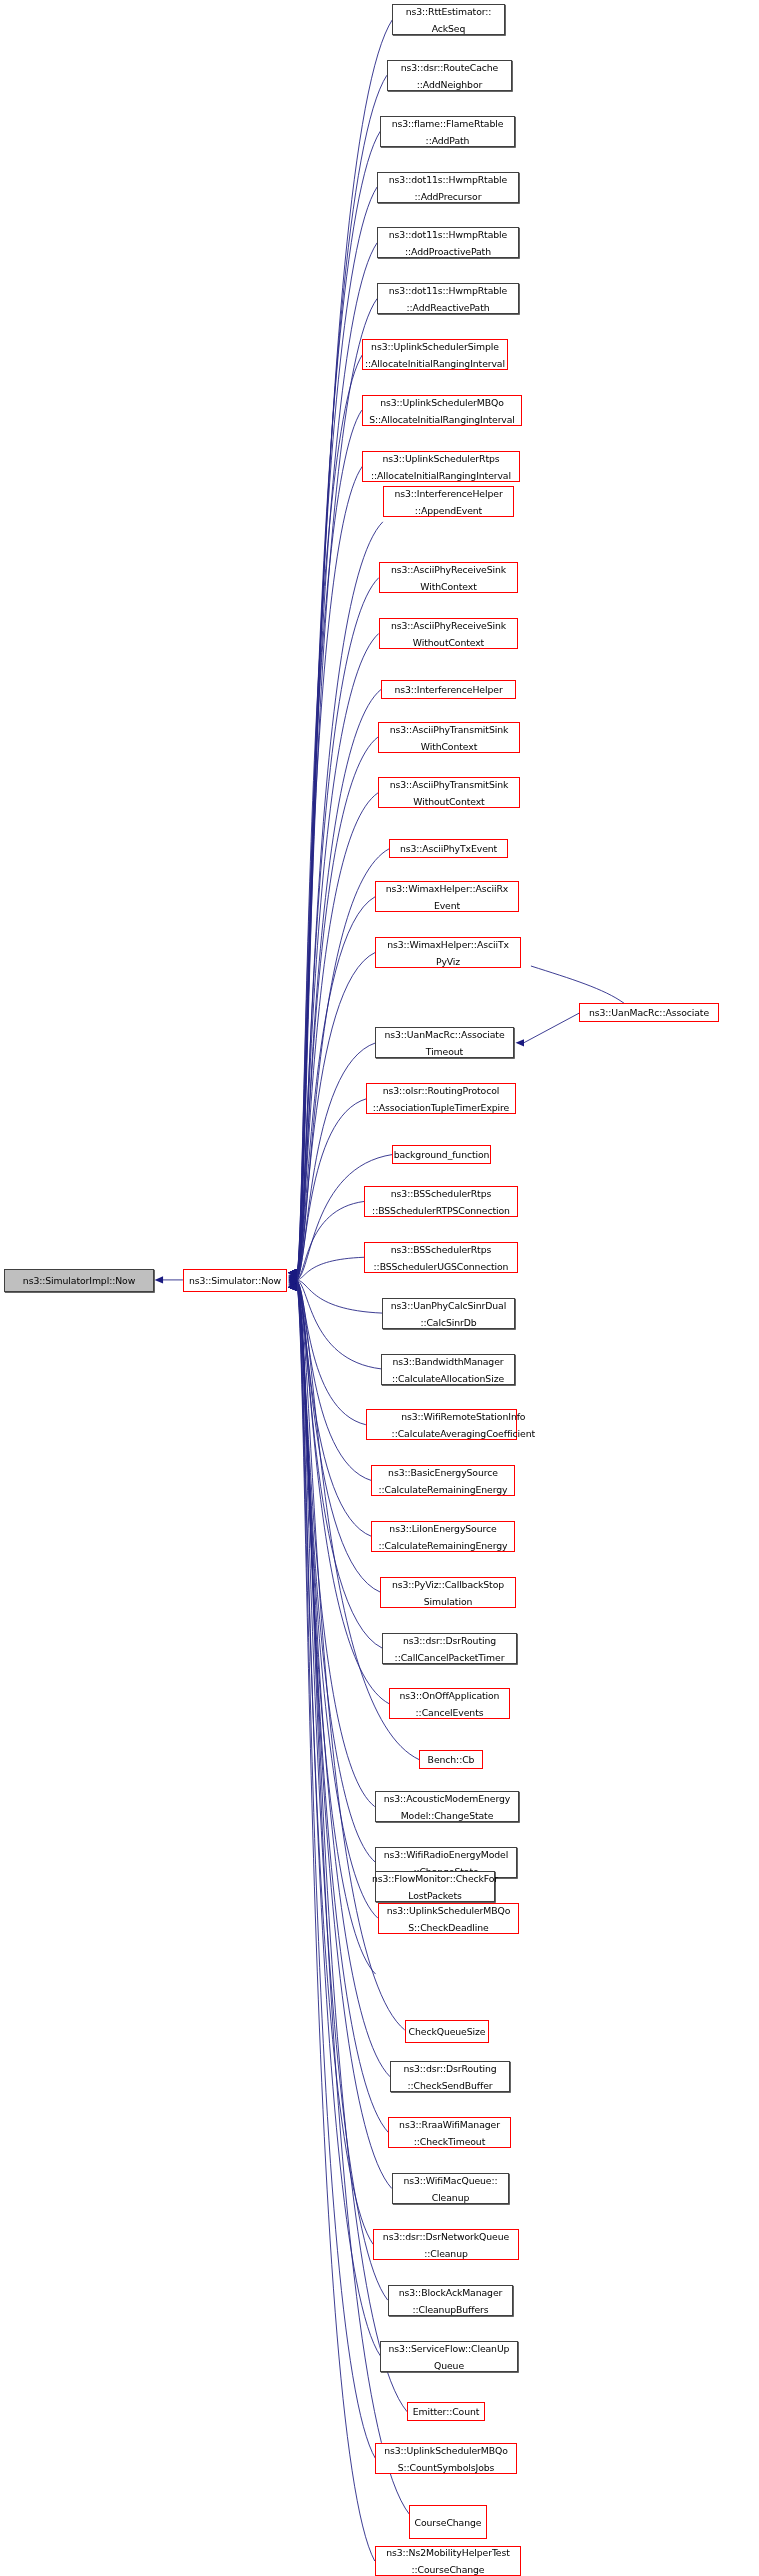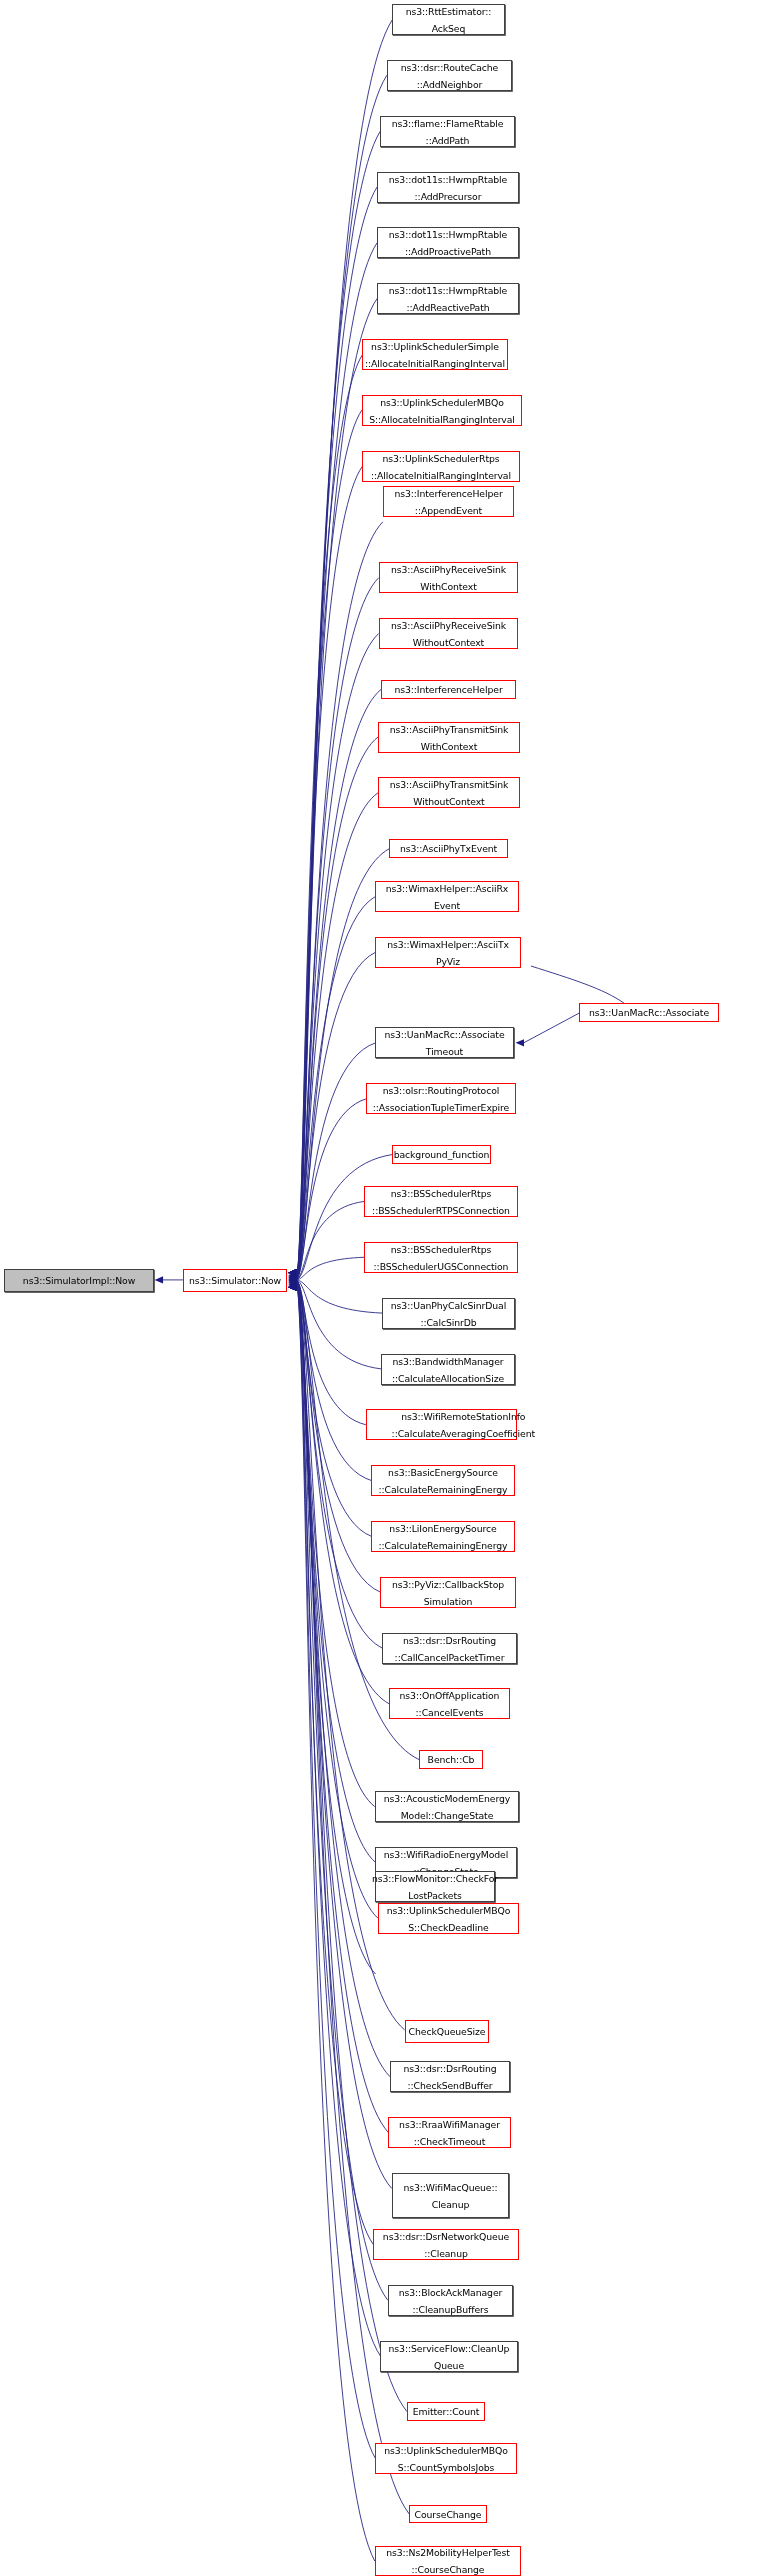--- a/index.html
+++ b/index.html
@@ -238,29 +238,29 @@
 ::ChangeState</div>
     <div class="node red" style="left: 378px; top: 1903px; width: 141px; height: 31px;">ns3::UplinkSchedulerMBQo
 S::CheckDeadline</div>
     <div class="node black" style="left: 375px; top: 1871px; width: 120px; height: 31px;">ns3::FlowMonitor::CheckFor
 LostPackets</div>
     <div class="node red" style="left: 405px; top: 2020px; width: 84px; height: 23px;">CheckQueueSize</div>
     <div class="node black" style="left: 390px; top: 2061px; width: 120px; height: 31px;">ns3::dsr::DsrRouting
 ::CheckSendBuffer</div>
     <div class="node red" style="left: 388px; top: 2117px; width: 123px; height: 31px;">ns3::RraaWifiManager
 ::CheckTimeout</div>
-    <div class="node black" style="left: 392px; top: 2173px; width: 117px; height: 45px;">ns3::WifiMacQueue::
+    <div class="node black" style="left: 392px; top: 2173px; width: 117px; height: 31px;">ns3::WifiMacQueue::
 Cleanup</div>
     <div class="node red" style="left: 373px; top: 2229px; width: 146px; height: 31px;">ns3::dsr::DsrNetworkQueue
 ::Cleanup</div>
     <div class="node black" style="left: 388px; top: 2285px; width: 125px; height: 31px;">ns3::BlockAckManager
 ::CleanupBuffers</div>
     <div class="node black" style="left: 380px; top: 2341px; width: 138px; height: 31px;">ns3::ServiceFlow::CleanUp
 Queue</div>
     <div class="node red" style="left: 407px; top: 2402px; width: 78px; height: 19.4px;">Emitter::Count</div>
     <div class="node red" style="left: 375px; top: 2443px; width: 142px; height: 31px;">ns3::UplinkSchedulerMBQo
 S::CountSymbolsJobs</div>
-    <div class="node red" style="left: 409px; top: 2505px; width: 78px; height: 18px; text-align: right;">CourseChange</div>
+    <div class="node red" style="left: 409px; top: 2505px; width: 78px; height: 34px; text-align: right;">CourseChange</div>
     <div class="node red" style="left: 375px; top: 2546px; width: 146px; height: 30px;">ns3::Ns2MobilityHelperTest
 ::CourseChange</div>
     <div class="node red" style="left: 579px; top: 1003px; width: 140px; height: 19.4px;">ns3::UanMacRc::Associate</div>
   </div>
 
 
 </body></html>

